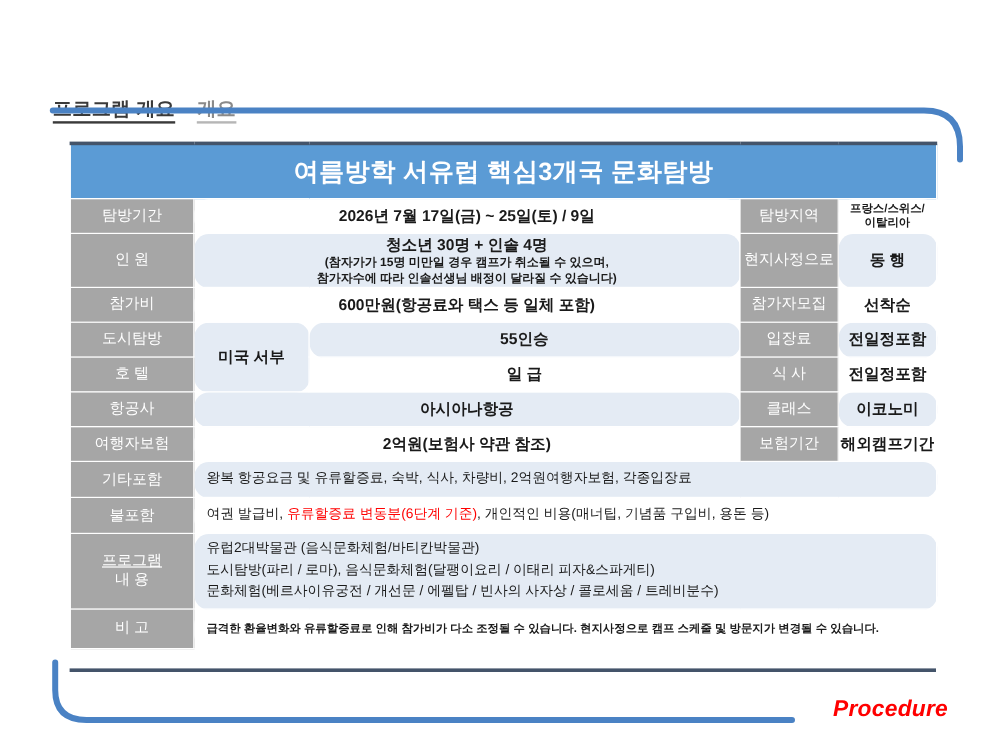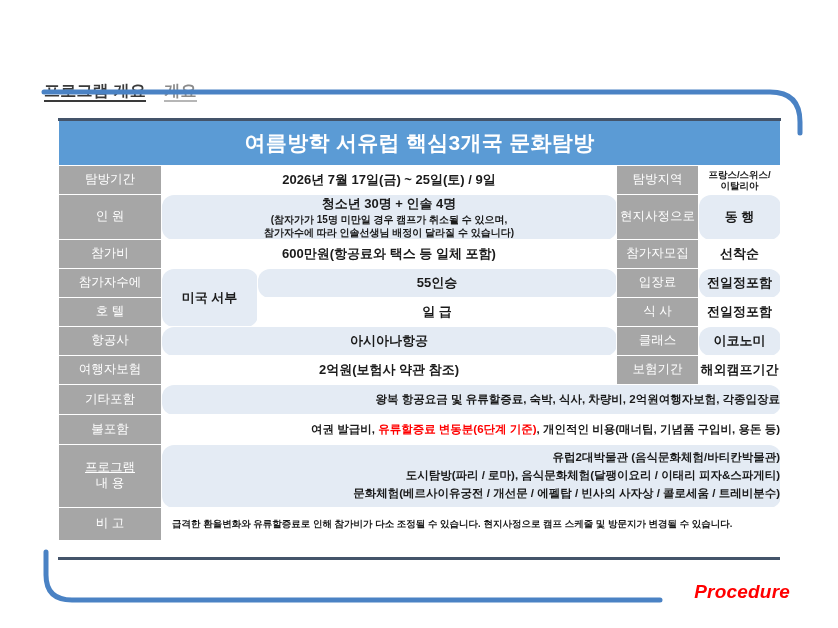--- a/index.html
+++ b/index.html
@@ -95,21 +95,21 @@
     background: #ffffff;
     color: #1a1a1a;
     text-align: center;
     font-size: 13px;
     font-weight: bold;
     border-radius: 12px;
   }
   .val.tint  { background: #e4ebf4; }
   .val.left  { text-align: left; padding-left: 10px; }
   .val.small { font-size: 9.5px; font-weight: bold; line-height: 1.2; }
-  .val.body  { font-size: 11.5px; font-weight: bold; line-height: 1.55; text-align: right; }
+  .val.body  { font-size: 11.5px; font-weight: normal; line-height: 1.55; }
   .val.note  { font-size: 9.5px; font-weight: bold; }
   .sub-note {
     display: block;
     font-size: 10px;
     font-weight: bold;
     line-height: 1.25;
     margin-top: 1px;
   }
   .big-line { display: block; font-size: 13px; font-weight: bold; }
   .red { color: #ff0000; }
@@ -188,21 +188,21 @@
         </tr>
 
         <tr>
           <td class="lbl" style="height:28px">참가비</td>
           <td class="val" colspan="2">600만원(항공료와 택스 등 일체 포함)</td>
           <td class="lbl">참가자모집</td>
           <td class="val">선착순</td>
         </tr>
 
         <tr>
-          <td class="lbl" style="height:28px">참가자수에</td>
+          <td class="lbl" style="height:28px">도시탐방</td>
           <td class="val tint" rowspan="2">미국 서부</td>
           <td class="val tint">55인승</td>
           <td class="lbl">입장료</td>
           <td class="val tint">전일정포함</td>
         </tr>
 
         <tr>
           <td class="lbl" style="height:28px">호 텔</td>
           <td class="val">일 급</td>
           <td class="lbl">식 사</td>

